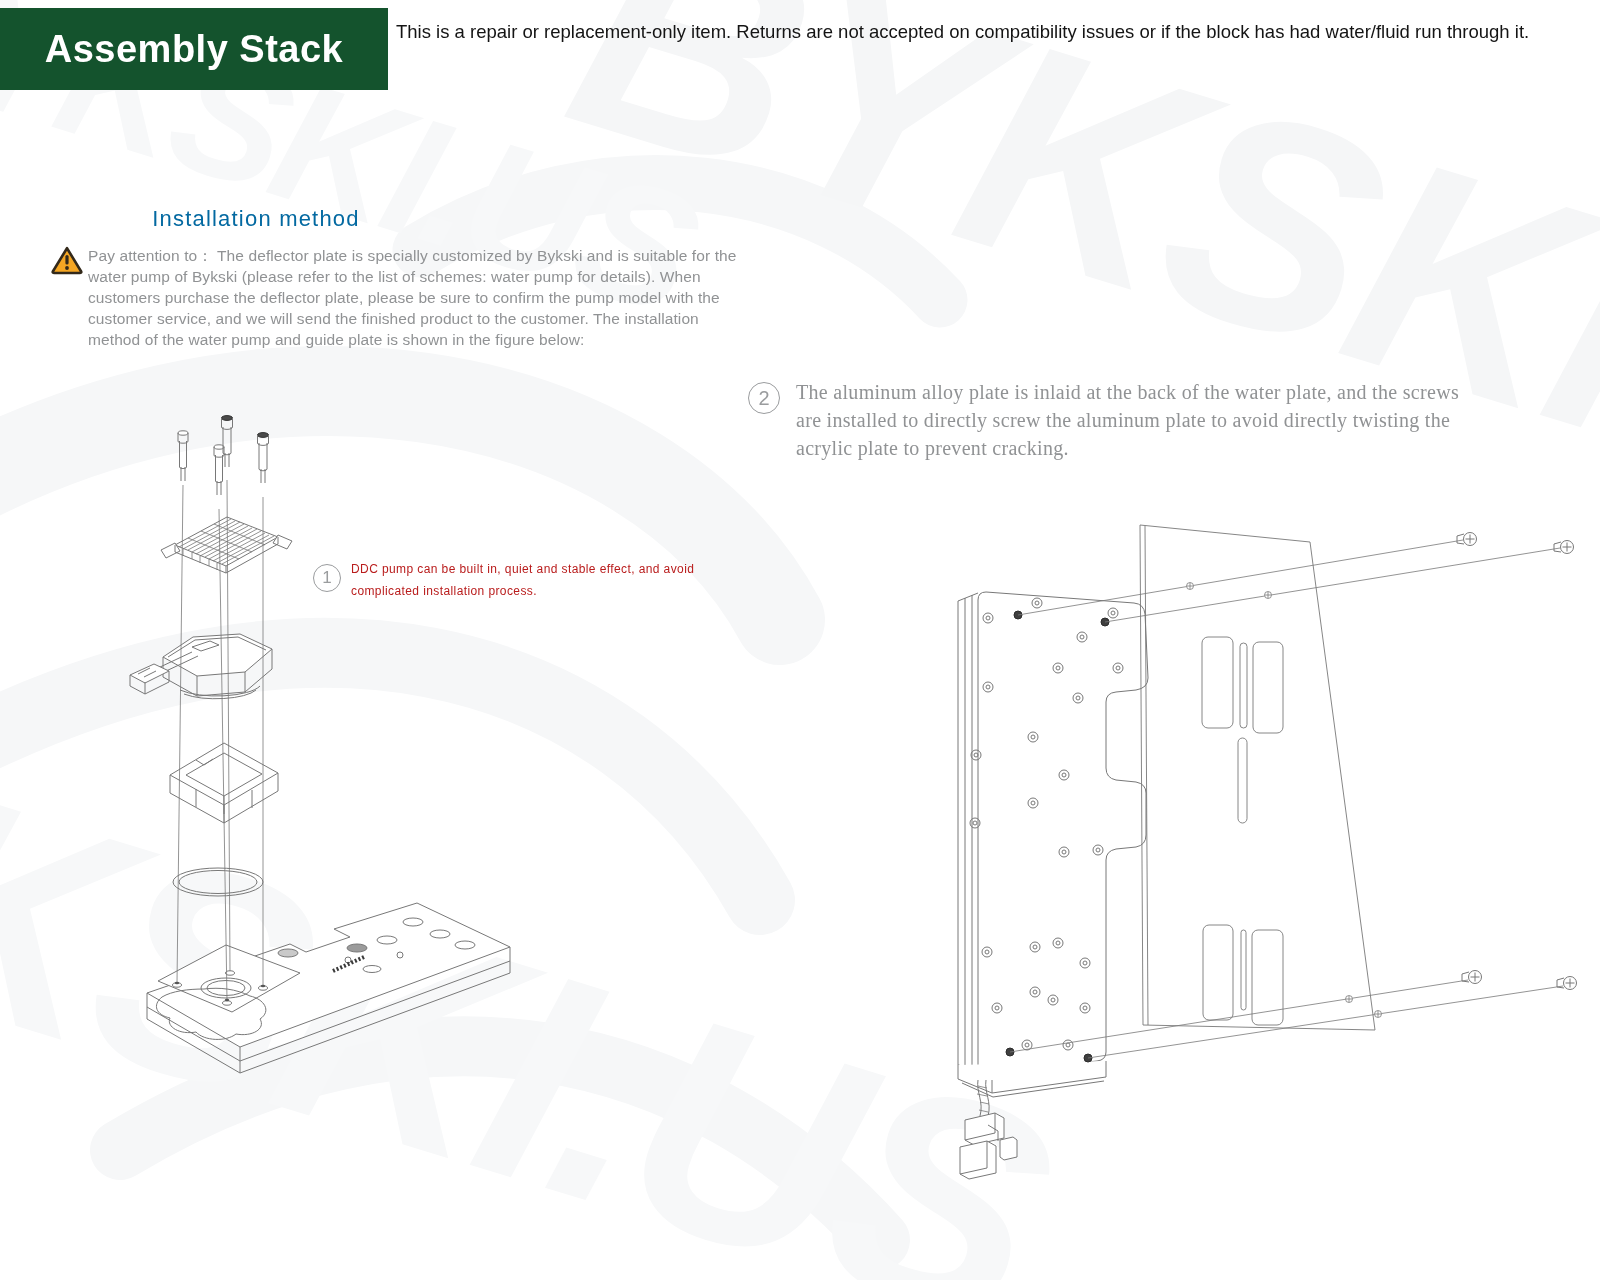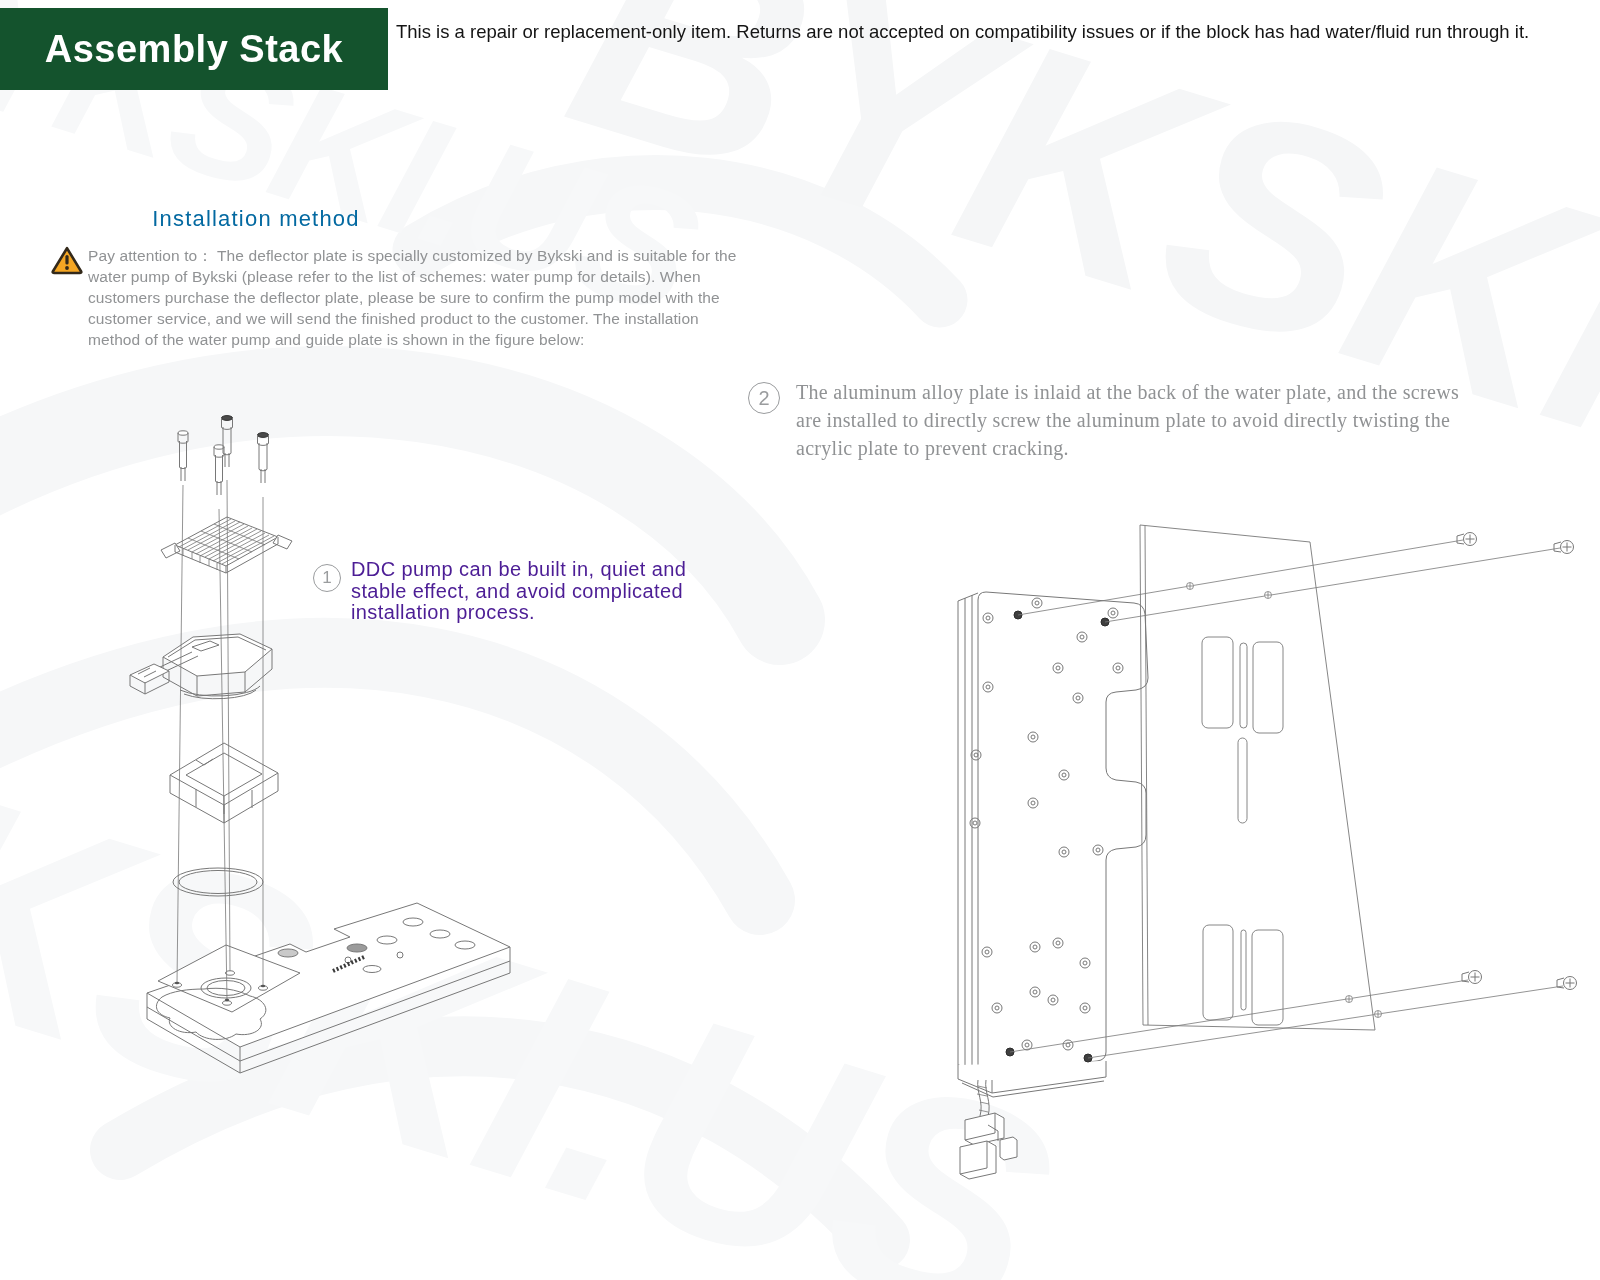--- a/index.html
+++ b/index.html
@@ -26,22 +26,22 @@
   .warning-wrap{position:absolute;left:55px;top:245px;width:657px;margin-left:33px;}
   .warning-icon{position:absolute;left:-37px;top:1px;width:32px;height:29px;}
   .warning-text{font-size:15.5px;line-height:21px;color:#909294;letter-spacing:0.1px;}
   
   .note{position:absolute;}
   .note .num{position:absolute;left:0;border-radius:50%;text-align:center;
     color:#9a9c9e;background:transparent;}
   .note1{left:313px;top:559px;width:400px;}
   .note1 .num{top:5px;width:26px;height:26px;border:1.5px solid #9a9c9e;
     line-height:26px;font-size:17px;}
-  .note1 .txt{margin-left:38px;width:350px;font-size:20px;line-height:21.5px;
-    color:#4c1d95;letter-spacing:0.4px;}
+  .note1 .txt{margin-left:38px;width:350px;font-size:12px;line-height:21.5px;
+    color:#b91c1c;letter-spacing:0.4px;}
   .note2{left:748px;top:378px;width:780px;}
   .note2 .num{top:4px;width:30px;height:30px;border:1.5px solid #9a9c9e;
     line-height:30px;font-size:20px;}
   .note2 .txt{margin-left:48px;width:690px;font-size:20px;line-height:28px;
     color:#909294;letter-spacing:0.3px;font-family:Liberation Serif, serif;}
   
   .diagram{position:absolute;}
   .diag-left{left:100px;top:385px;}
   .diag-right{left:920px;top:480px;}
   svg line, svg path, svg ellipse, svg circle, svg rect, svg polyline, svg polygon{

